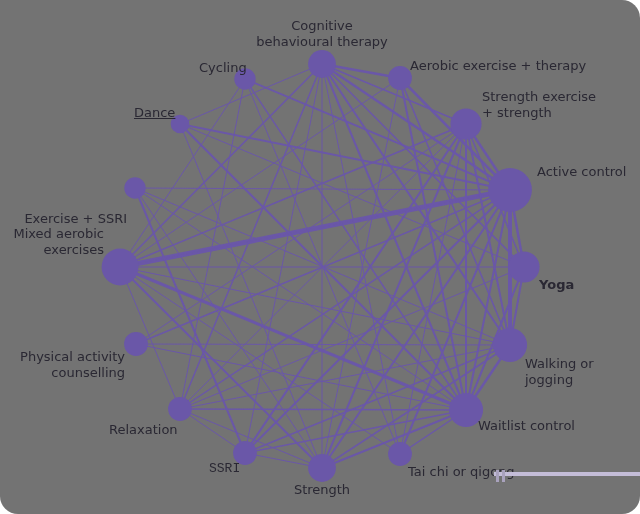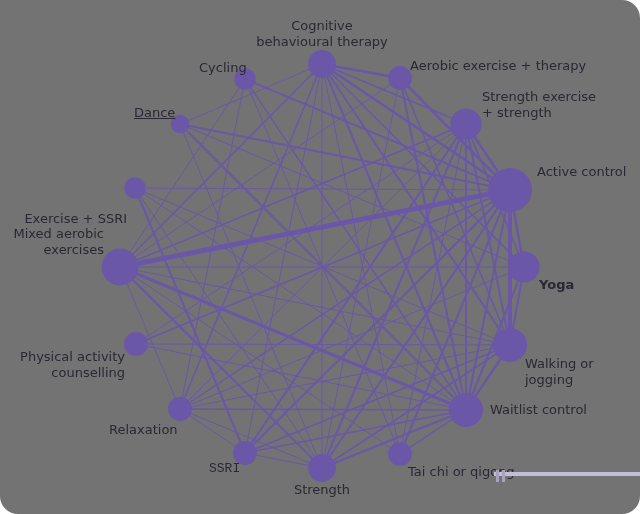--- a/index.html
+++ b/index.html
@@ -125,21 +125,21 @@
   <div class="lbl" style="left:537px; top:164px;">
     <div>Active control</div>
   </div>
   <div class="lbl" style="left:539px; top:277px;font-weight:bold;">
     <div>Yoga</div>
   </div>
   <div class="lbl" style="left:525px; top:356px;">
     <div>Walking or</div>
     <div>jogging</div>
   </div>
-  <div class="lbl" style="left:478px; top:402px;margin-left:12px;">
+  <div class="lbl" style="left:478px; top:418px;">
     <div>Waitlist control</div>
   </div>
   <div class="lbl" style="left:408px; top:464px;">
     <div>Tai chi or qigong</div>
   </div>
   <div class="lbl c" style="left:272px; top:482px; width:100px;">
     <div>Strength</div>
   </div>
   <div class="lbl" style="left:209px; top:461px;font-family:Liberation Mono, monospace;">
     <div>SSRI</div>

